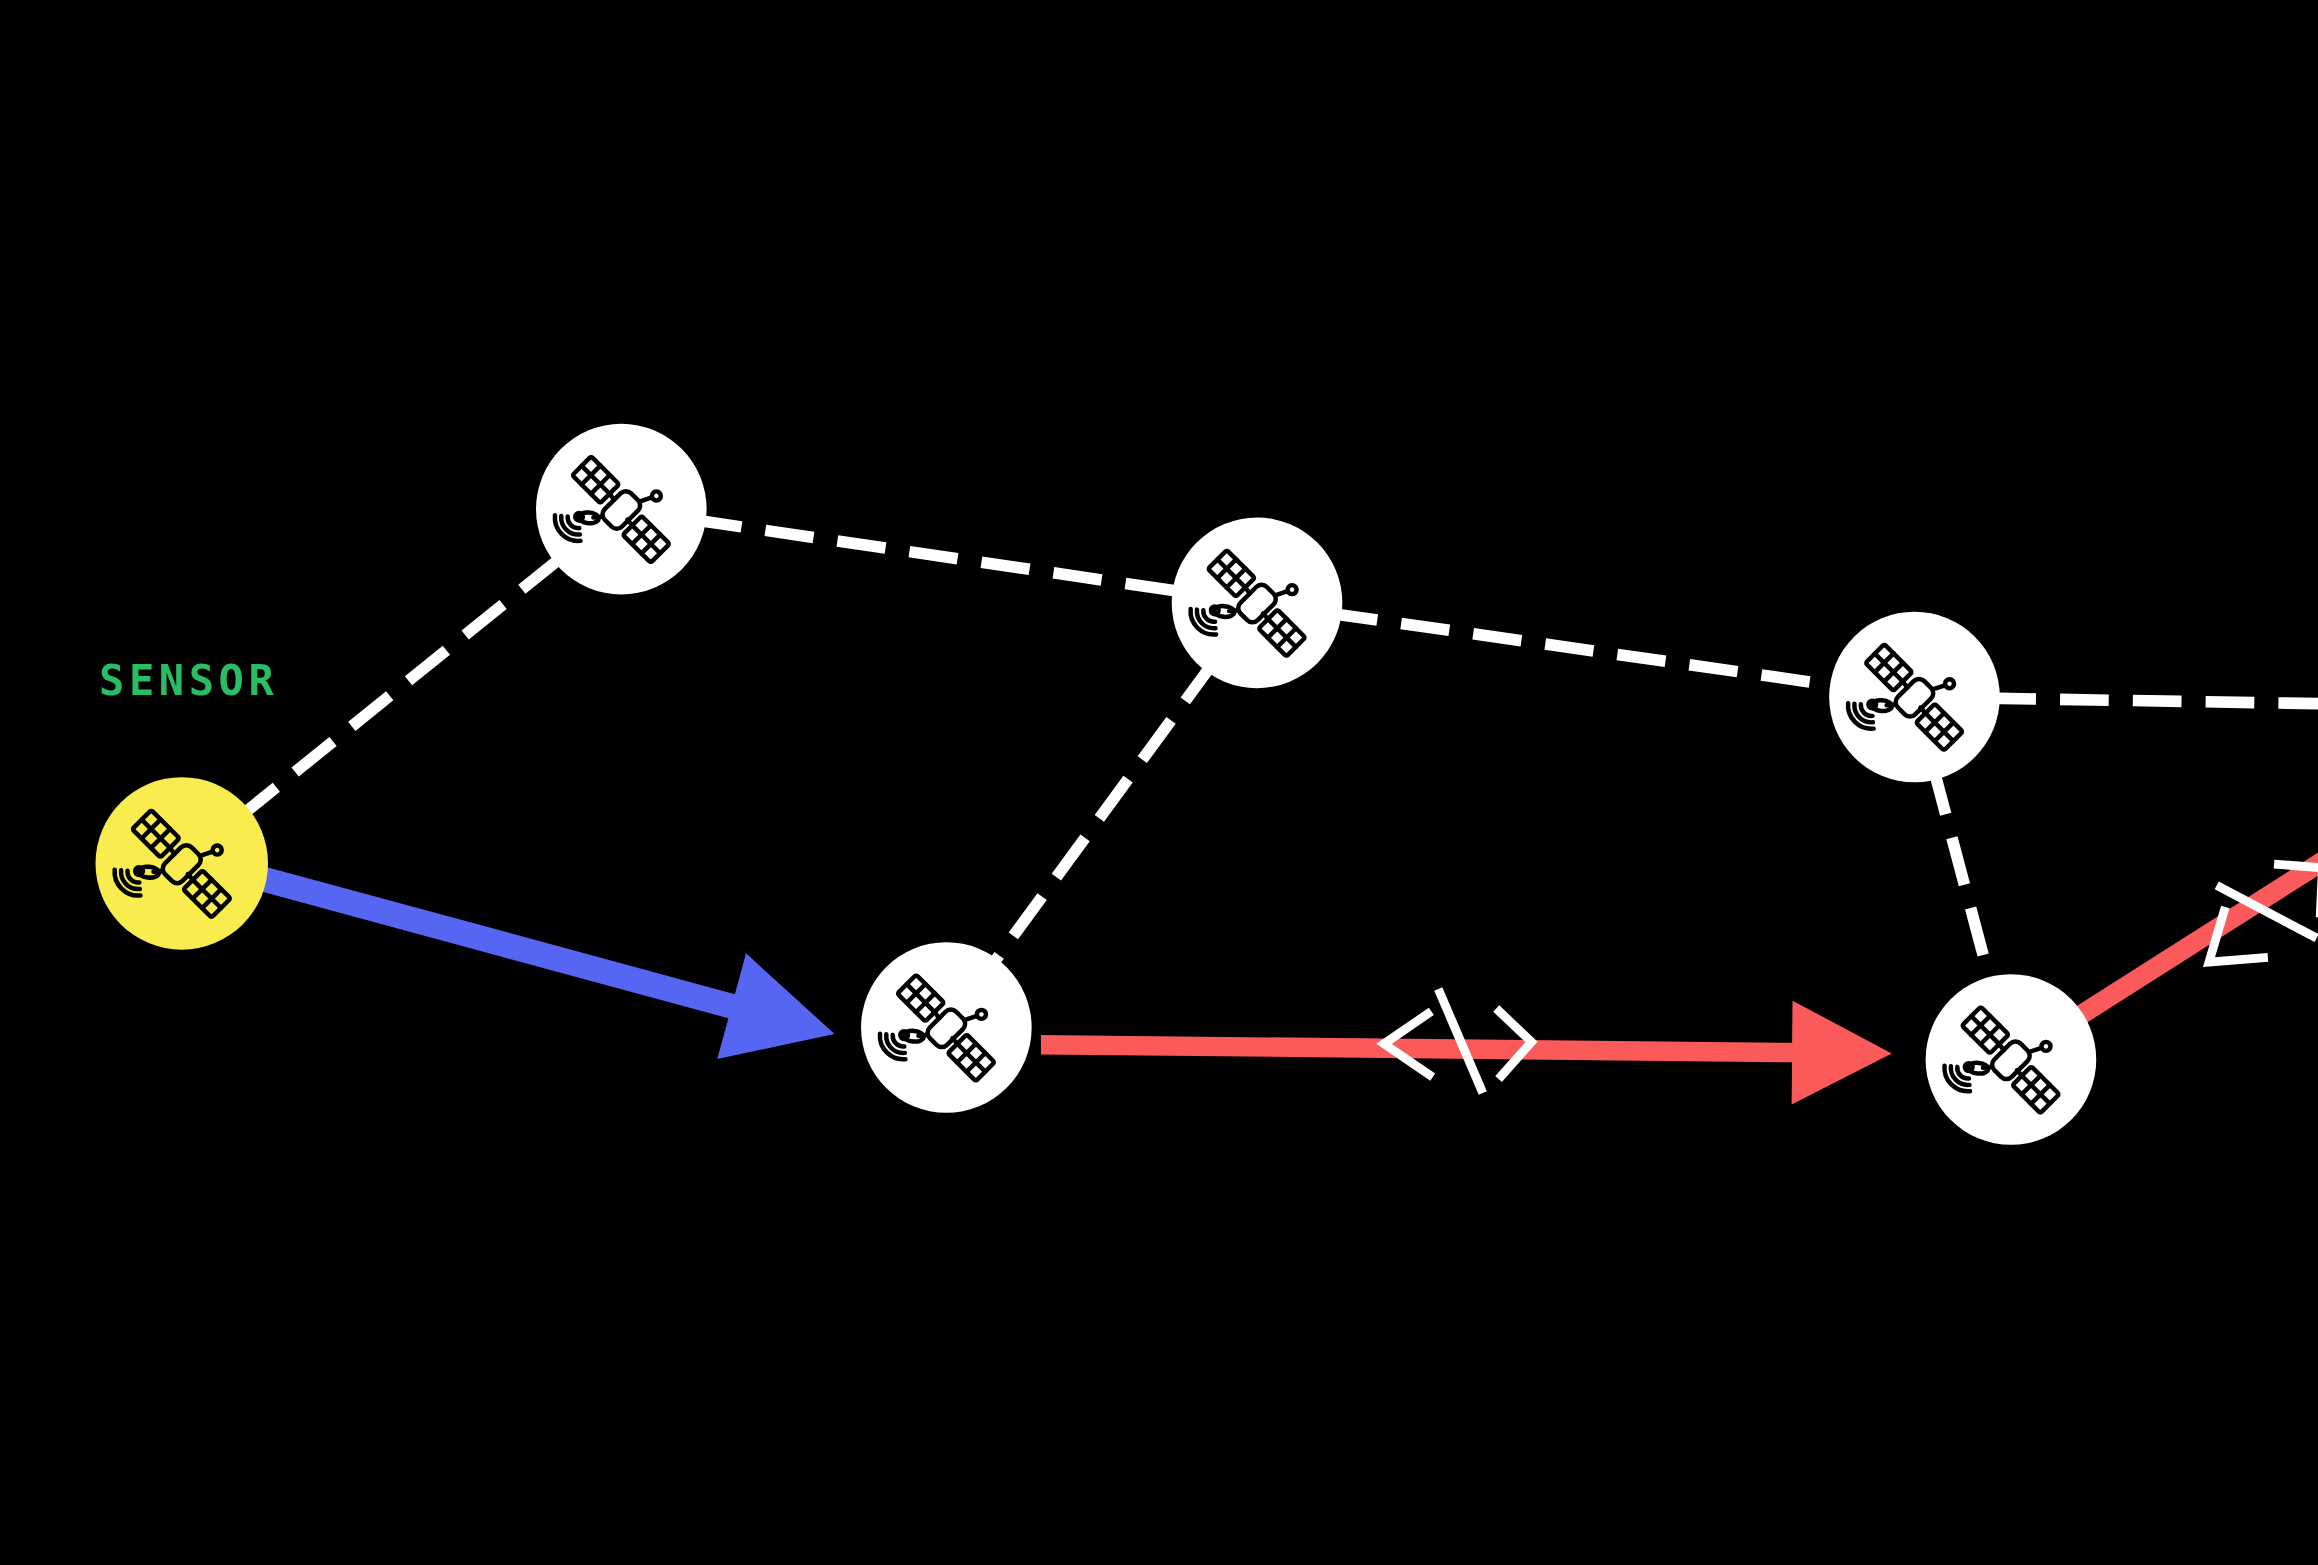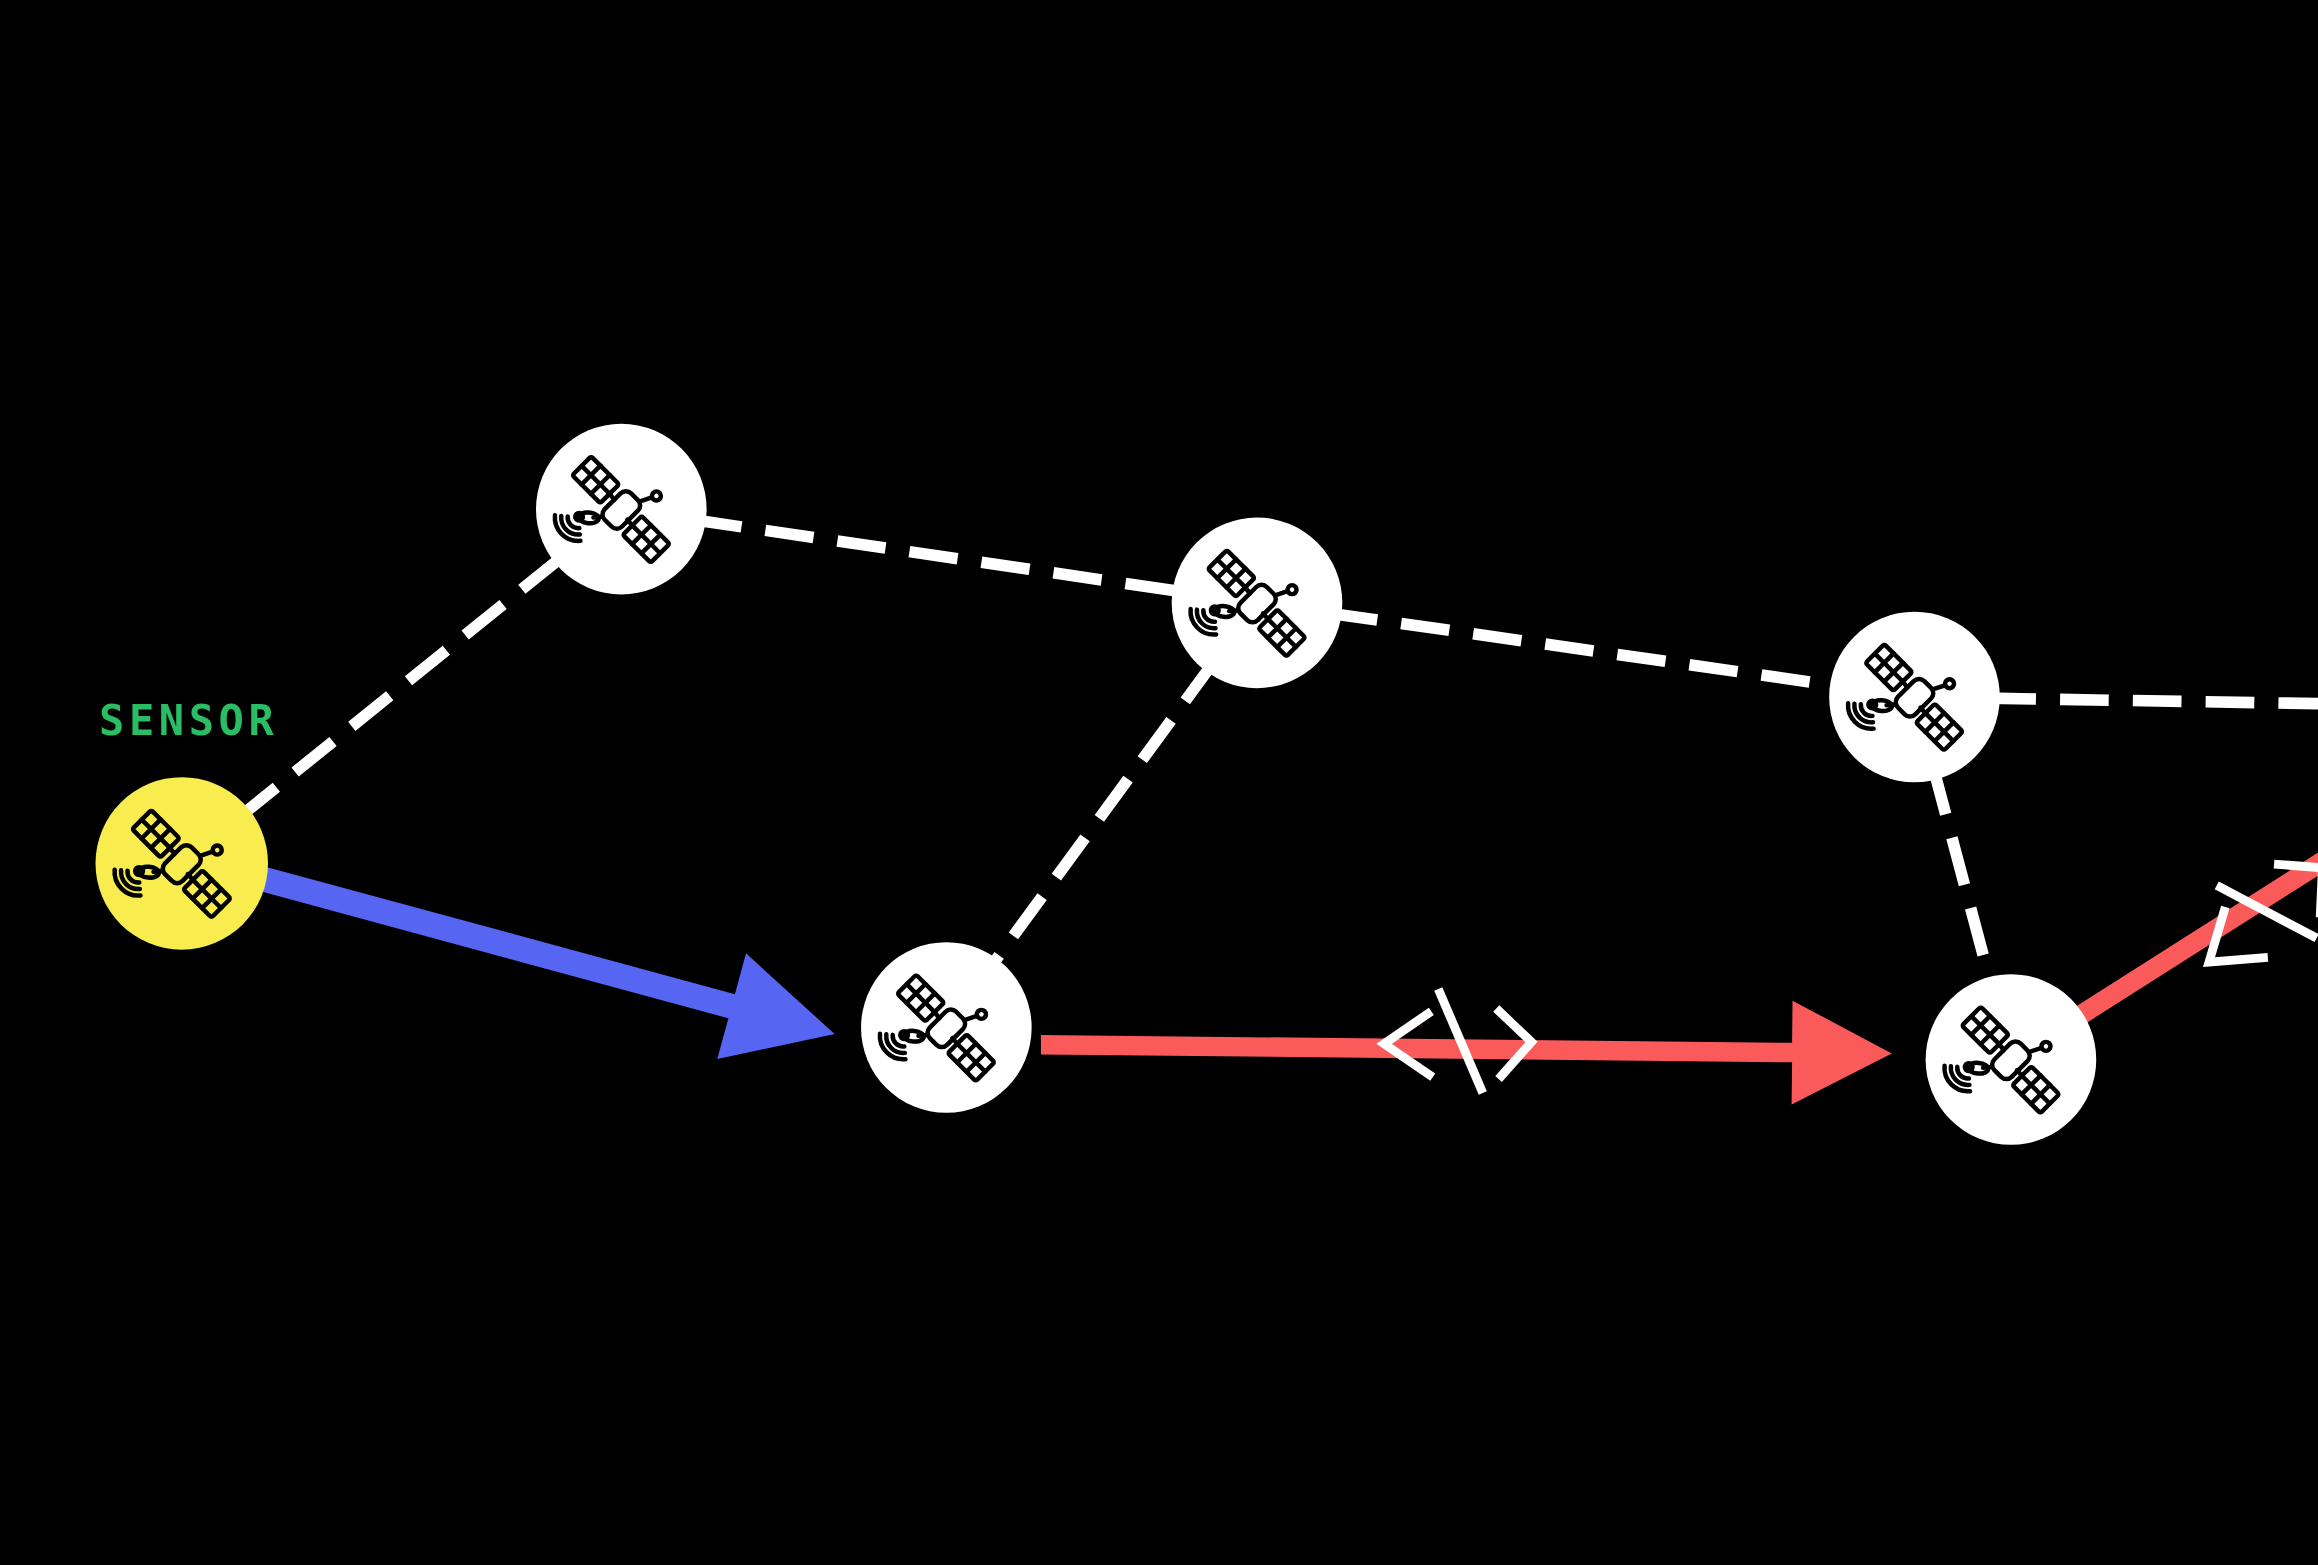--- a/index.html
+++ b/index.html
@@ -114,16 +114,16 @@
         <polyline points="83,-70 159,2 88,82"></polyline>
         <line x1="-42" y1="-112" x2="54" y2="112"></line>
       </g>
       <g transform="translate(4884,1970) rotate(-39)" fill="none" stroke="#ffffff" stroke-width="19">
         <polyline points="-57,-64 -159,6 -54,78"></polyline>
         <polyline points="83,-70 159,2 88,82"></polyline>
         <line x1="-42" y1="-112" x2="54" y2="112"></line>
       </g>
     </svg>
 
-  <div class="neon-label sensor-label" style="color: rgb(42, 189, 100); margin-top: 40px;">SENSOR</div>
+  <div class="neon-label sensor-label" style="color: rgb(42, 189, 100);">SENSOR</div>
 
 </div>
 
 
 </body></html>

